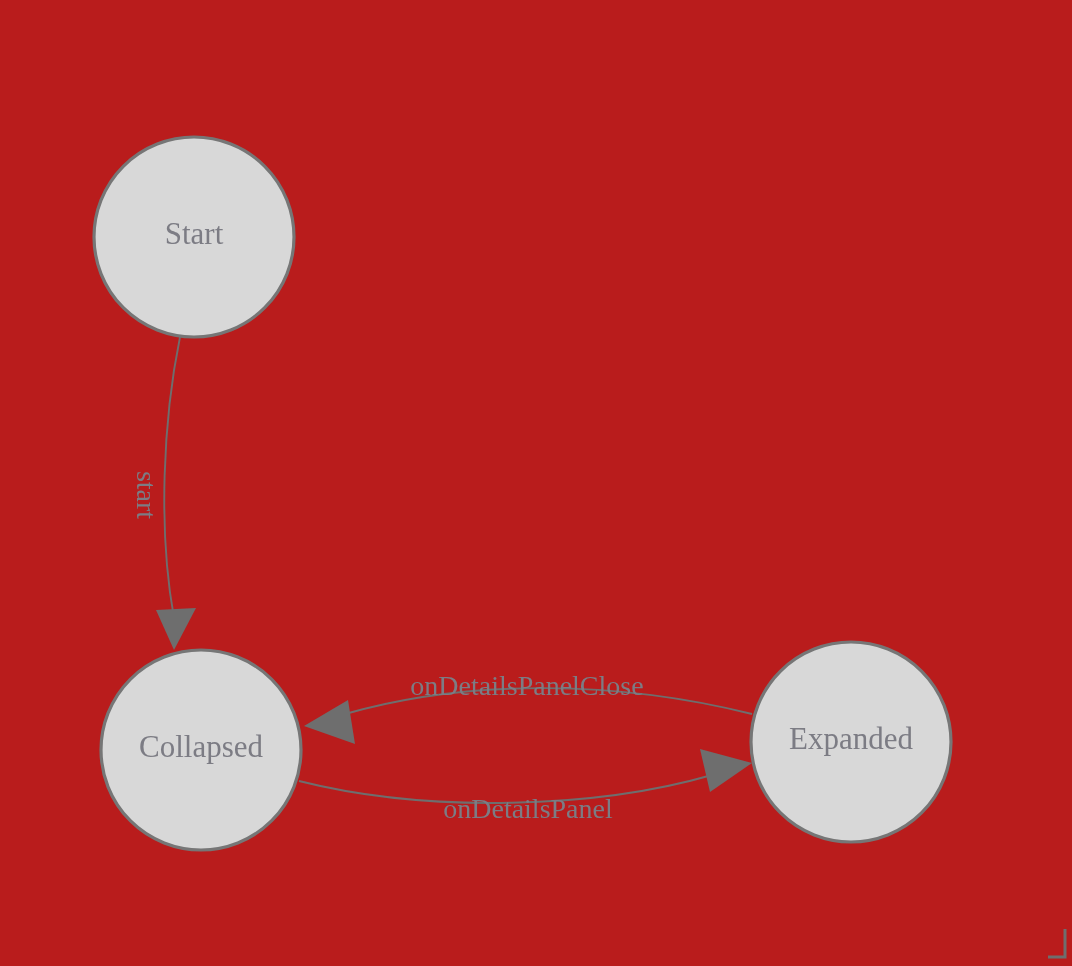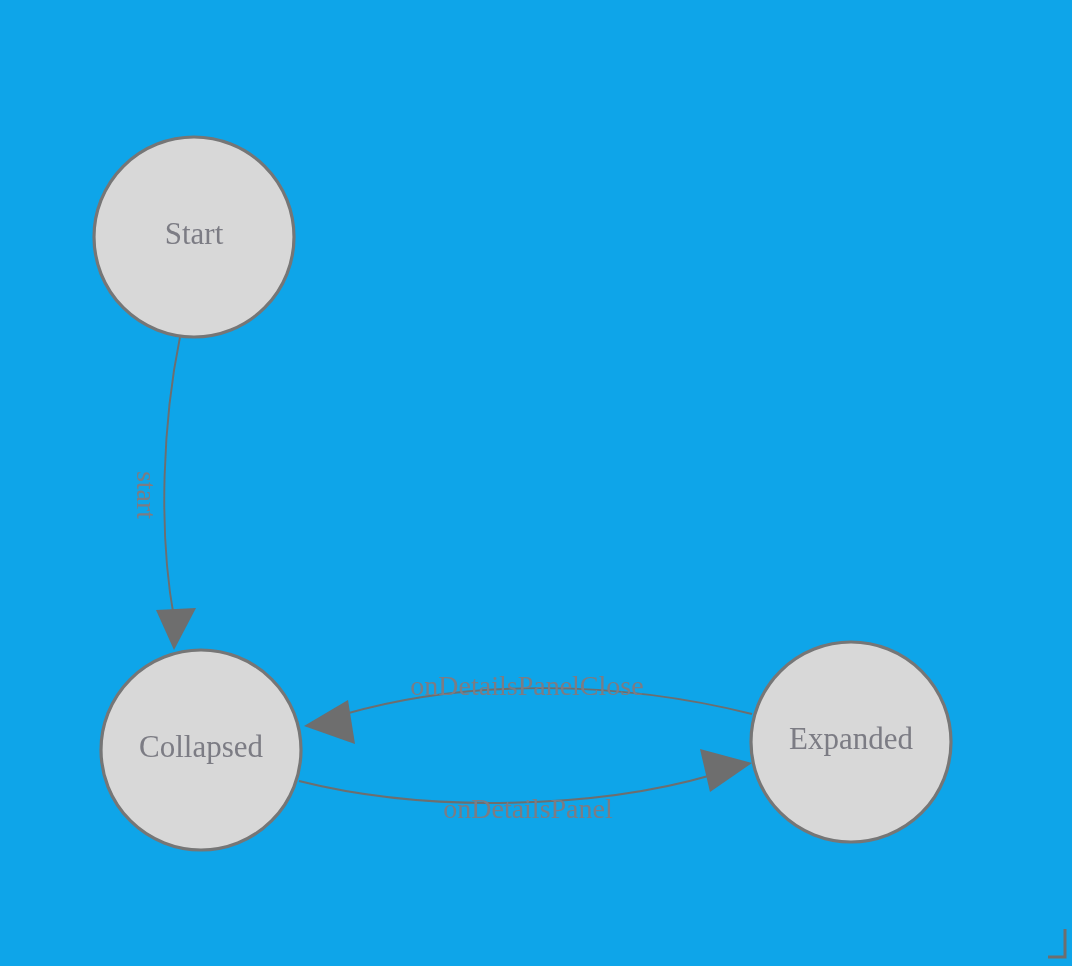--- a/index.html
+++ b/index.html
@@ -8,21 +8,21 @@
     padding: 0;
     background: #ffffff;
   }
   body {
     font-family: "Liberation Serif", "DejaVu Serif", serif;
   }
   #canvas {
     position: relative;
     width: 1072px;
     height: 966px;
-    background: #0ea5e9;
+    background: #b91c1c;
     overflow: hidden;
   }
   #diagram-svg {
     position: absolute;
     left: 0;
     top: 0;
     width: 1072px;
     height: 966px;
     display: block;
   }

